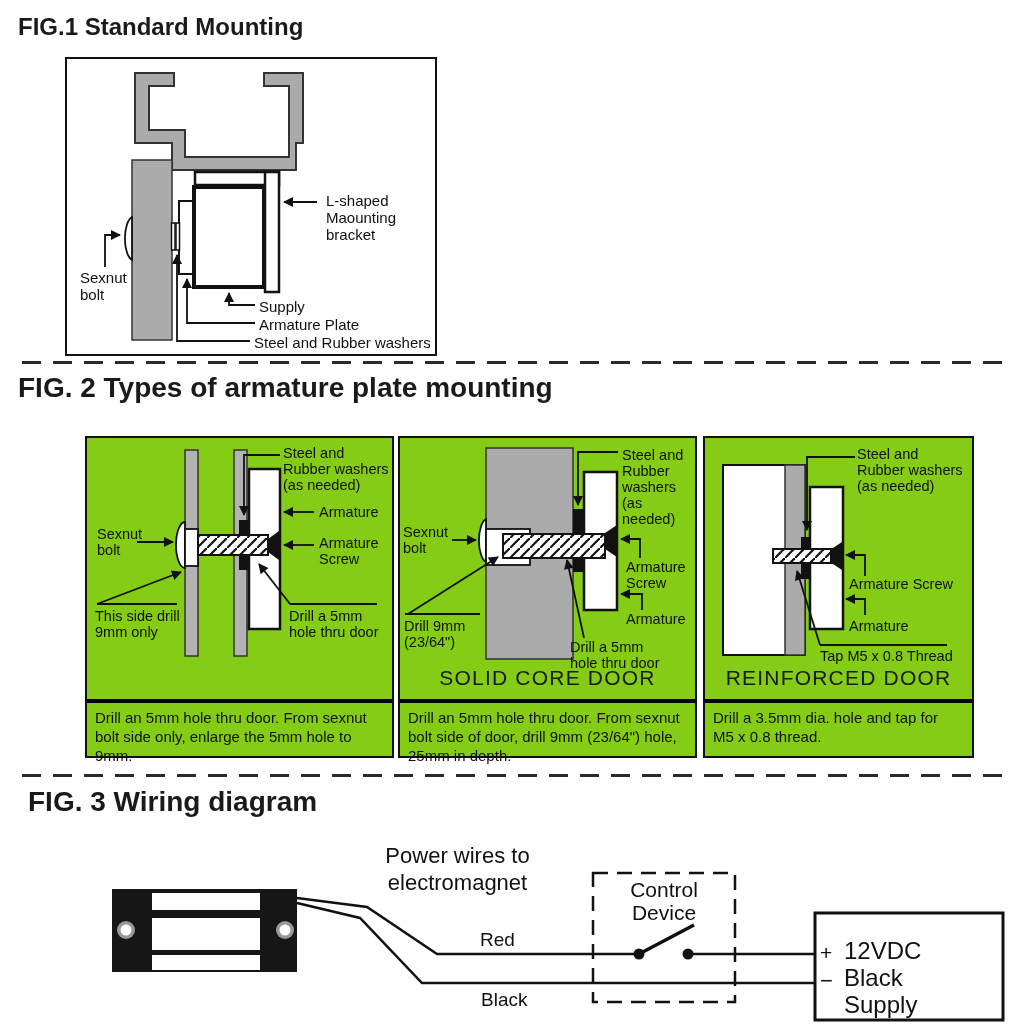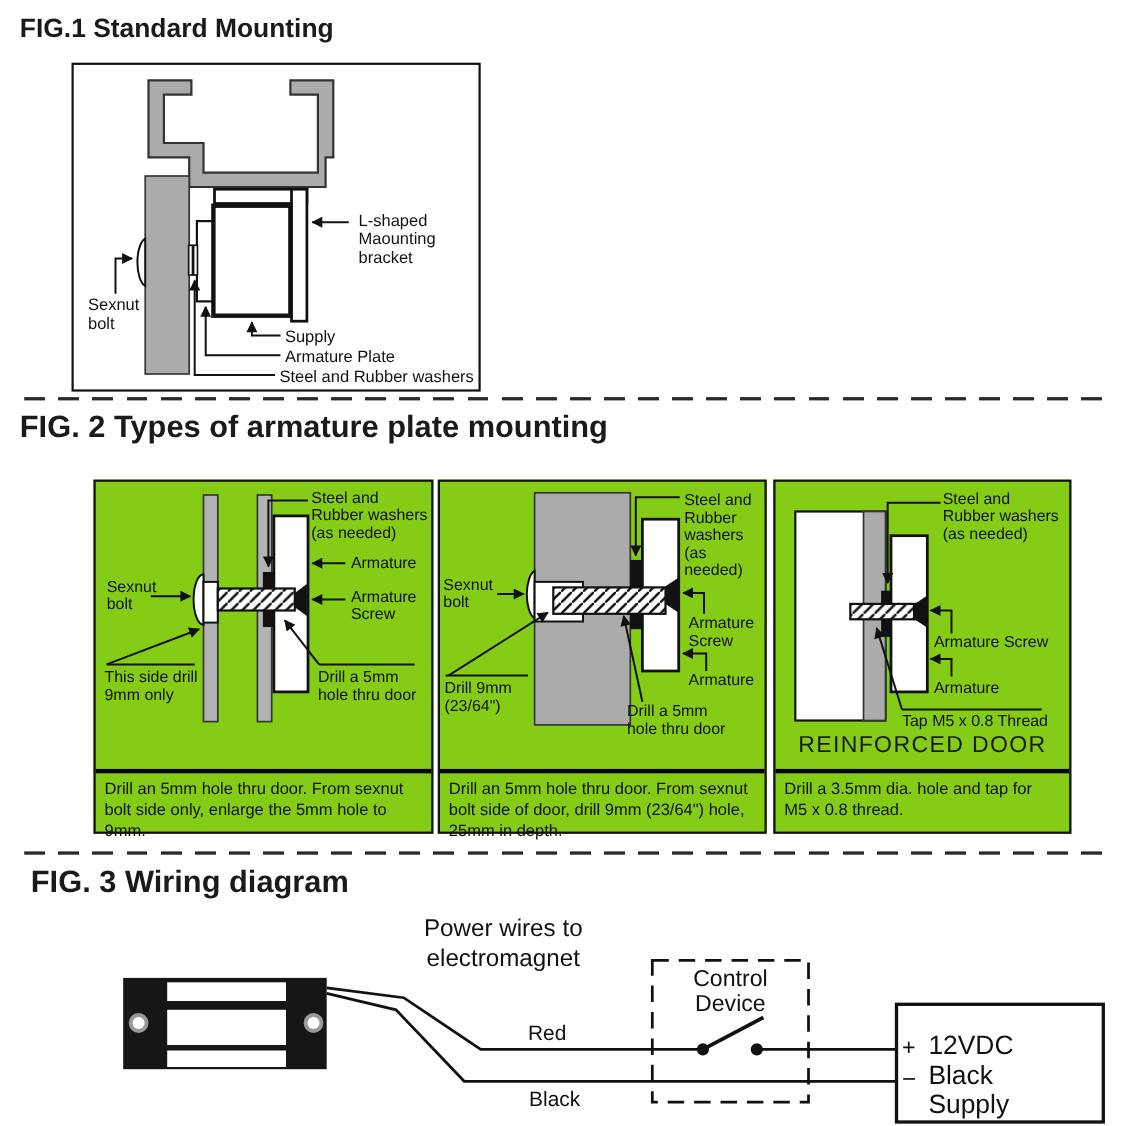--- a/index.html
+++ b/index.html
@@ -22,21 +22,21 @@
   #panel-3{left:703px;top:436px;width:267px;height:318px;}
   .pan-svg,.fig-svg{position:absolute;left:0;top:0;}
   .lbl{position:absolute;white-space:pre-line;}
   .f1lbl{font-size:15px;line-height:17px;}
   .p2lbl{font-size:14.5px;line-height:16px;}
   .pname{position:absolute;left:0;top:228px;width:100%;text-align:center;
          font-size:21px;letter-spacing:1.2px;color:#1a1a1a;}
   .pcap{position:absolute;left:0;right:0;top:261px;bottom:0;border-top:4px solid #000;
         padding:5px 8px;font-size:15px;line-height:19px;white-space:pre-line;}
   #fig3-area{left:0;top:820px;width:1024px;height:204px;}
-  #lbl-power-wires{left:360px;top:10px;width:195px;text-align:center;font-size:22px;line-height:27px;}
+  #lbl-power-wires{left:360px;top:22px;width:195px;text-align:center;font-size:22px;line-height:27px;}
   #lbl-red{left:480px;top:109px;font-size:19px;}
   #lbl-black{left:481px;top:169px;font-size:19px;}
   #lbl-control{left:597px;top:58px;width:134px;text-align:center;font-size:21px;line-height:23px;}
   #lbl-plus{left:820px;top:121px;font-size:21px;}
   #lbl-minus{left:820px;top:148px;font-size:22px;}
   #lbl-psu{left:844px;top:117px;font-size:24px;line-height:27px;}
 </style>
 </head>
 <body>
 
@@ -165,20 +165,21 @@
 needed)</div>
   <div class="lbl p2lbl" style="left:3px;top:86px;">Sexnut
 bolt</div>
   <div class="lbl p2lbl" style="left:226px;top:121px;">Armature
 Screw</div>
   <div class="lbl p2lbl" style="left:226px;top:173px;">Armature</div>
   <div class="lbl p2lbl" style="left:4px;top:180px;">Drill 9mm
 (23/64")</div>
   <div class="lbl p2lbl" style="left:170px;top:201px;">Drill a 5mm
 hole thru door</div>
+  <div class="pname">SOLID CORE DOOR</div>
   <div class="pcap">Drill an 5mm hole thru door.  From sexnut
 bolt side of door, drill 9mm (23/64") hole,
 25mm in depth.</div>
 </div>
 
 <div class="panel" id="panel-3">
   <svg class="pan-svg" width="267" height="262" viewBox="0 0 267 262">
     <defs>
       <marker id="ar4" viewBox="0 0 10 10" refX="9" refY="5" markerWidth="13" markerHeight="10" orient="auto" markerUnits="userSpaceOnUse">
           <path d="M0,0 L10,5 L0,10 Z" fill="#111"></path>

